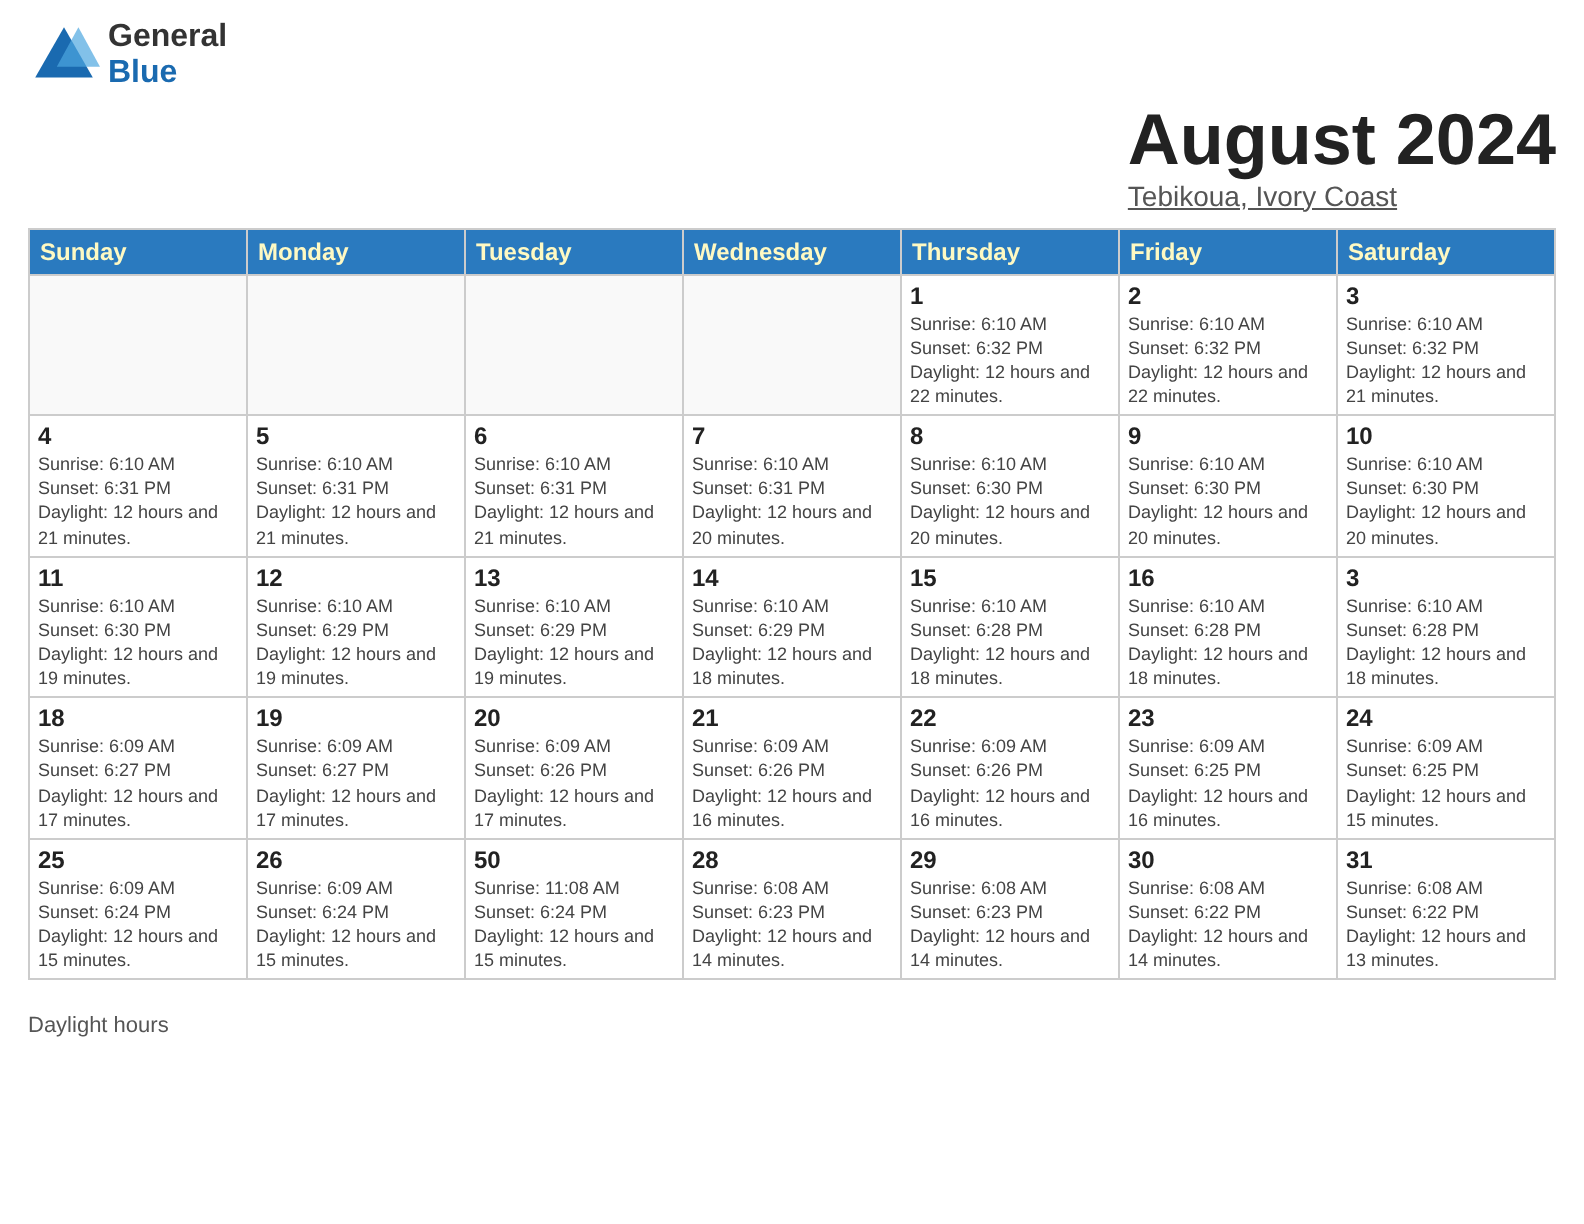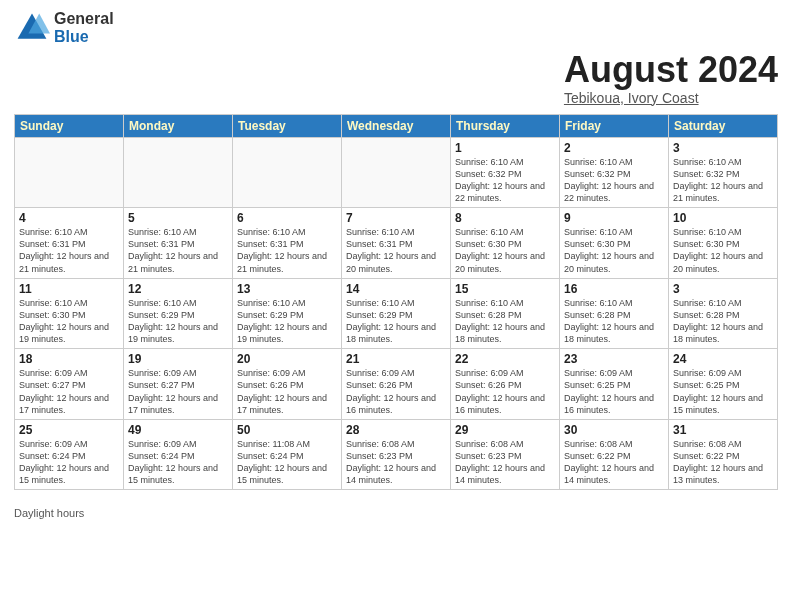--- a/index.html
+++ b/index.html
@@ -298,21 +298,21 @@
           </td>
         </tr>
         <tr>
           <td>
             <span class="day-number">25</span>
             <div class="day-info">Sunrise: 6:09 AM
 Sunset: 6:24 PM
 Daylight: 12 hours and 15 minutes.</div>
           </td>
           <td>
-            <span class="day-number">49</span>
+            <span class="day-number">26</span>
             <div class="day-info">Sunrise: 6:09 AM
 Sunset: 6:24 PM
 Daylight: 12 hours and 15 minutes.</div>
           </td>
           <td>
             <span class="day-number">50</span>
             <div class="day-info">Sunrise: 11:08 AM
 Sunset: 6:24 PM
 Daylight: 12 hours and 15 minutes.</div>
           </td>

